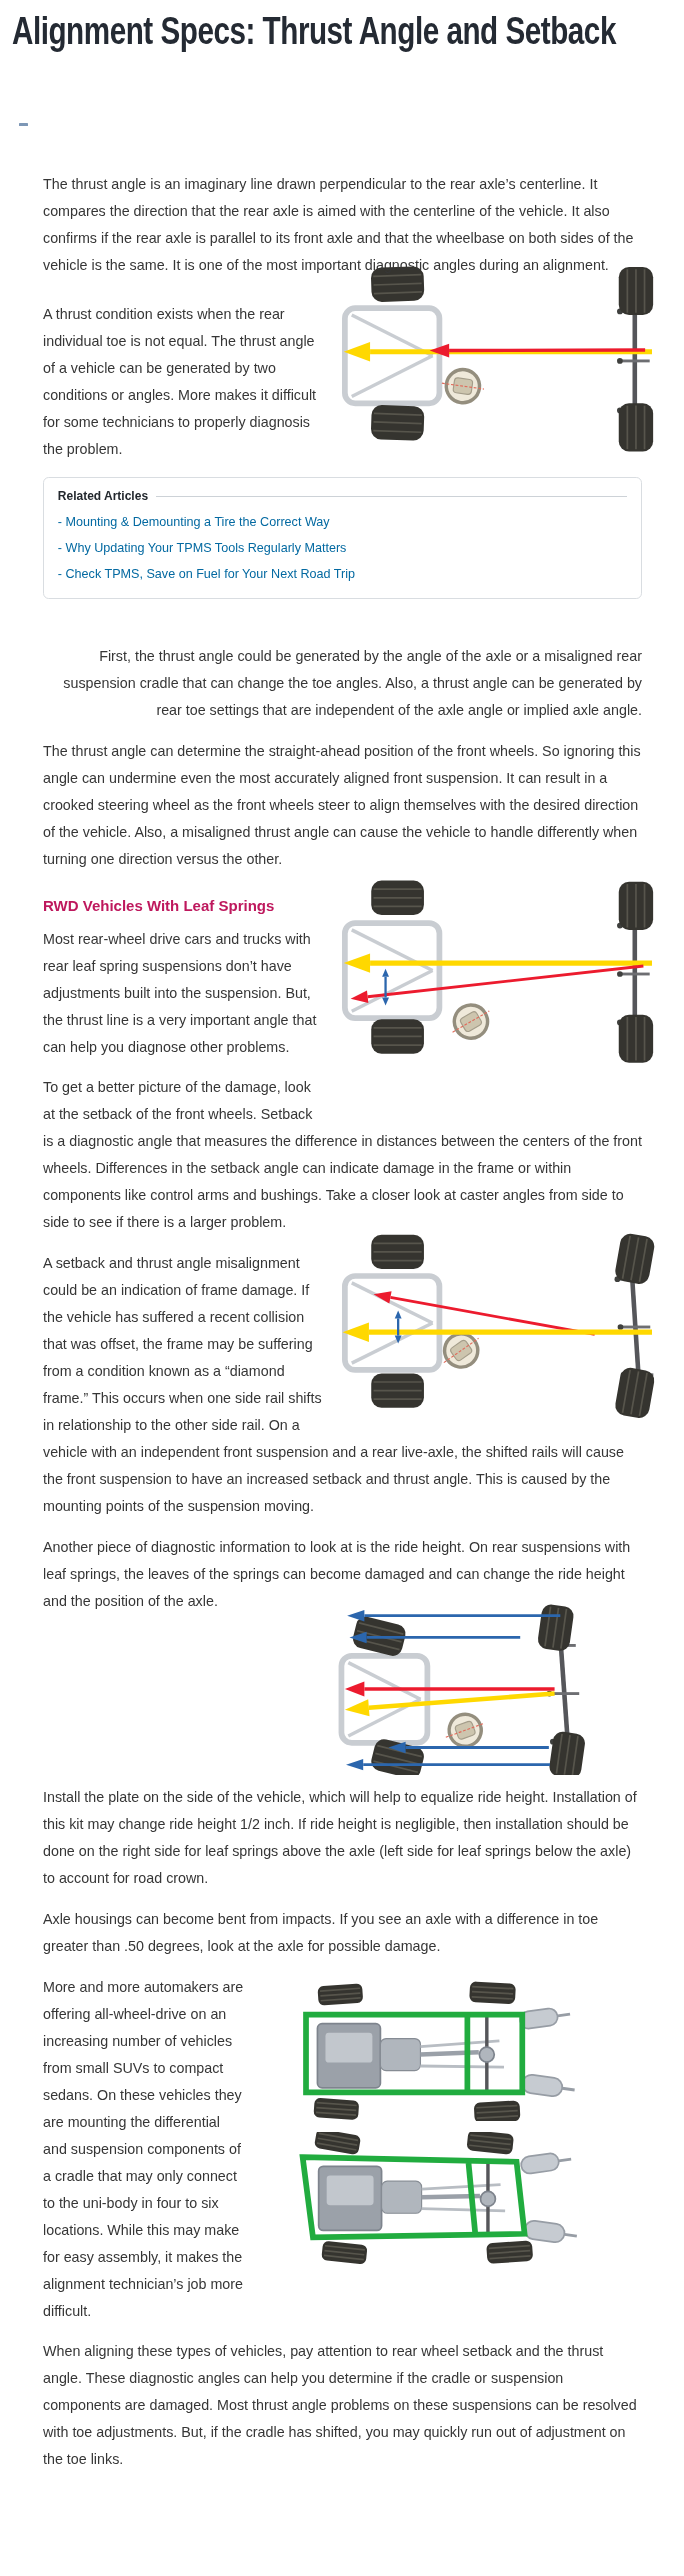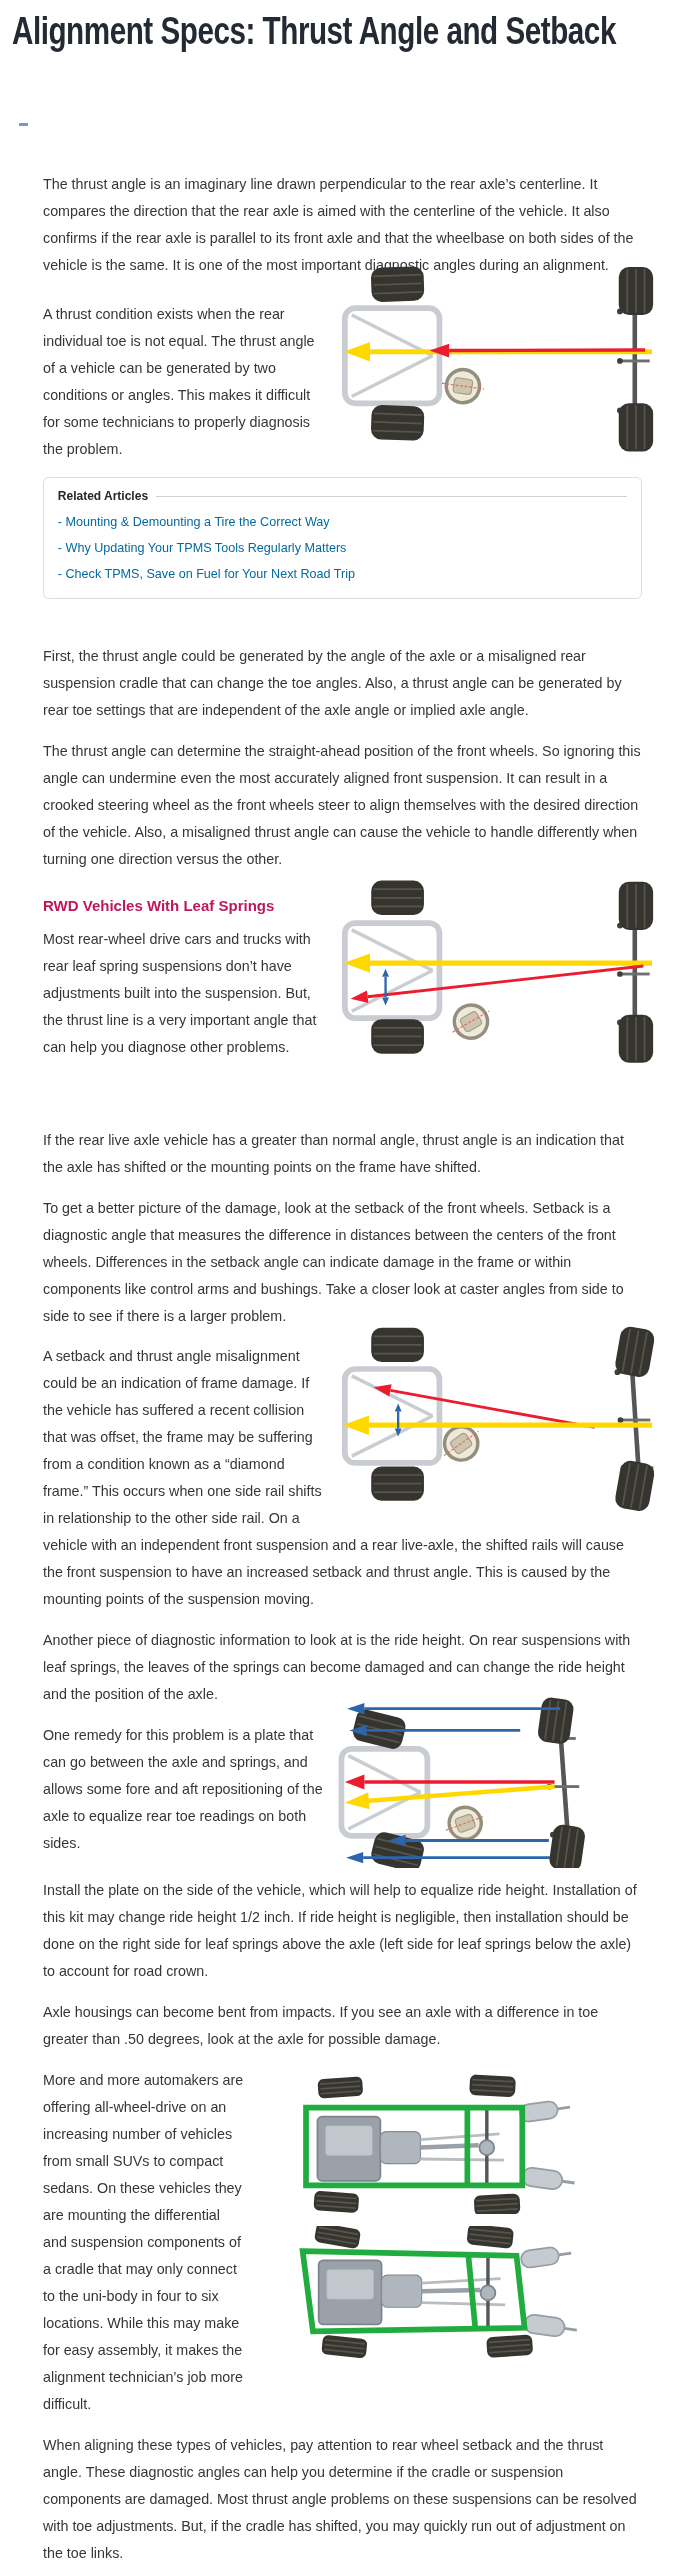--- a/index.html
+++ b/index.html
@@ -8,21 +8,21 @@
 
   h1{
     font-size:38px;line-height:1.15;font-weight:bold;color:#242a33;
     margin:0 0 0 -31.5px;letter-spacing:-0.6px;white-space:nowrap;
     transform:scaleX(0.78);transform-origin:0 50%;
   }
   .mini-dash{width:9.2px;height:2.9px;background:#7d97b6;border-radius:0.6px;margin:69px 0 0 -24px;}
 
   p{font-size:14.3px;line-height:27px;margin:0 0 13.8px 0;}
   p.first{margin-top:45px;margin-bottom:22px;}
-  p.mt-lg{margin-top:44px;}
+  p.mt-lg{margin-top:44px;text-align:right;}
   p.mt-sm{margin-top:4.6px;}
   .clear{clear:both;}
 
   h2{font-size:15px;line-height:17px;font-weight:bold;color:#be185d;margin:24px 0 11.5px 0;}
 
   .fig{float:right;margin:0 -13.8px 9.2px 12.6px;}
   .fig svg{display:block;}
   .f1{margin-top:-40px;}
   .f2{margin-top:-49px;}
   .f3{margin-top:-20px;}
@@ -88,21 +88,21 @@
           <circle cx="218" cy="218" r="29" fill="#efe9da" stroke="#948e7e" stroke-width="6"></circle>
           <rect x="202.05" y="204.95" width="31.900000000000002" height="26.1" rx="6" fill="#cdc5ae" stroke="#a49d8a" stroke-width="2"></rect>
           <line x1="181" y1="218" x2="255" y2="218" stroke="#e06a5a" stroke-width="2" stroke-dasharray="5 3"></line>
         </g>
         <line x1="548" y1="158" x2="56" y2="158" stroke="#FFD800" stroke-width="9"></line>
         <polygon points="10,158 56,141 56,175" fill="#FFD800"></polygon>
         <line x1="536" y1="155" x2="193.99987975391994" y2="155.90957478788852" stroke="#EC1B2E" stroke-width="6"></line>
         <polygon points="160,156 193.9679649731747,143.90961722768148 194.03179453466518,167.90953234809555" fill="#EC1B2E"></polygon>
       </svg>
     </figure>
-  <p>A thrust condition exists when the rear individual toe is not equal. The thrust angle of a vehicle can be generated by two conditions or angles.  This makes it difficult for some technicians to properly diagnosis the problem.</p>
+  <p>A thrust condition exists when the rear individual toe is not equal. The thrust angle of a vehicle can be generated by two conditions or angles.  More makes it difficult for some technicians to properly diagnosis the problem.</p>
 
   <aside class="related">
     <div class="related-head">
       <span class="related-title">Related Articles</span>
       <span class="related-rule"></span>
     </div>
     <ul>
       <li>- Mounting &amp; Demounting a Tire the Correct Way</li>
       <li>- Why Updating Your TPMS Tools Regularly Matters</li>
       <li>- Check TPMS, Save on Fuel for Your Next Road Trip</li>
@@ -160,21 +160,20 @@
         <polygon points="10,150 56,133 56,167" fill="#FFD800"></polygon>
         <line x1="533" y1="155" x2="51.81508620285214" y2="208.67424674449595" stroke="#EC1B2E" stroke-width="5"></line>
         <polygon points="22,212 50.59564334250066,197.74204847011683 53.03452906320363,219.60644501887506" fill="#EC1B2E"></polygon>
         <line x1="83" y1="174" x2="83" y2="210" stroke="#2B66AD" stroke-width="4"></line>
         <polygon points="83,224 77,210 89,210" fill="#2B66AD"></polygon>
         <polygon points="83,160 77,174 89,174" fill="#2B66AD"></polygon>
       </svg>
     </figure>
   <p>Most rear-wheel drive cars and trucks with rear leaf spring suspensions don’t have adjustments built into the suspension. But, the thrust line is a very important angle that can help you diagnose other problems.</p>
 
-  <p class="clear mt-sm">If the rear live axle vehicle has a greater than normal angle, thrust angle is an indication that the axle has shifted or the mounting points on the frame have shifted.</p>
 
   <p>To get a better picture of the damage, look at the setback of the front wheels. Setback is a diagnostic angle that measures the difference in distances between the centers of the front wheels. Differences in the setback angle can indicate damage in the frame or within components like control arms and bushings. Take a closer look at caster angles from side to side to see if there is a larger problem.</p>
 
   <figure class="fig f3">
       <svg width="318" height="198" viewBox="0 0 555 345">
         <rect x="12" y="80" width="165" height="164" rx="18" fill="none" stroke="#c9cdd2" stroke-width="10"></rect>
         <line x1="24" y1="92" x2="165" y2="162" stroke="#c9cdd2" stroke-width="6"></line>
         <line x1="24" y1="232" x2="165" y2="162" stroke="#c9cdd2" stroke-width="6"></line>
         <line x1="510" y1="30" x2="528" y2="308" stroke="#55565a" stroke-width="8"></line>
         <line x1="487.6" y1="85.6" x2="539.6" y2="85.6" stroke="#6d6e72" stroke-width="5"></line>
@@ -273,21 +272,20 @@
         <line x1="378" y1="150" x2="46" y2="150" stroke="#EC1B2E" stroke-width="6"></line>
         <polygon points="12,150 46,137 46,163" fill="#EC1B2E"></polygon>
         <line x1="378" y1="158" x2="53.87763084945598" y2="182.7962468202602" stroke="#FFD800" stroke-width="8"></line>
         <polygon points="12,186 52.733433285263196,167.83995008831164 55.02182841364877,197.75254355220875" fill="#FFD800"></polygon>
         <line x1="368" y1="252" x2="118" y2="252" stroke="#2B66AD" stroke-width="5"></line>
         <polygon points="88,252 118,242 118,262" fill="#2B66AD"></polygon>
         <line x1="370" y1="282" x2="44" y2="282" stroke="#2B66AD" stroke-width="5"></line>
         <polygon points="14,282 44,272 44,292" fill="#2B66AD"></polygon>
       </svg>
     </figure>
-  <p>One remedy for this problem is a plate that can go between the axle and springs, and allows some fore and aft repositioning of the axle to equalize rear toe readings on both sides.</p>
 
   <p class="clear">Install the plate on the side of the vehicle, which will help to equalize ride height. Installation of this kit may change ride height 1/2 inch. If ride height is negligible, then installation should be done on the right side for leaf springs above the axle (left side for leaf springs below the axle) to account for road crown.</p>
 
   <p>Axle housings can become bent from impacts. If you see an axle with a difference in toe greater than .50 degrees, look at the axle for possible damage.</p>
 
   <div class="figstack">
     <figure class="fig-inner"><svg width="329" height="150" viewBox="0 0 575 262">
           <g transform="rotate(-4 74 41)">
             <rect x="35" y="24" width="78" height="34" rx="10.2" fill="#35342f"></rect>
             <line x1="39" y1="32.5" x2="109" y2="32.5" stroke="#57554c" stroke-width="3"></line>

